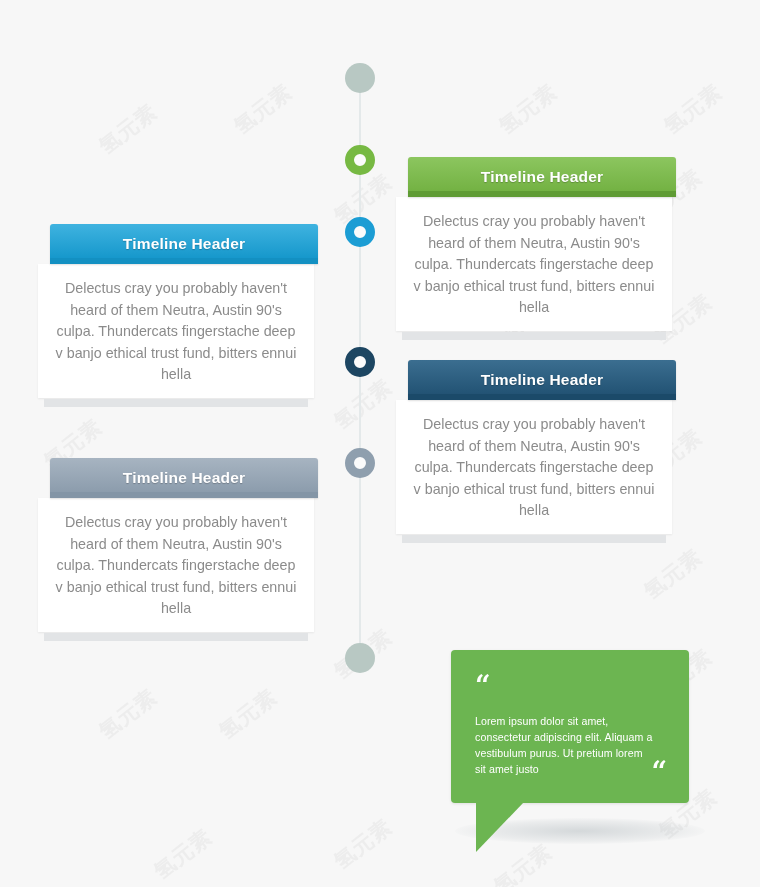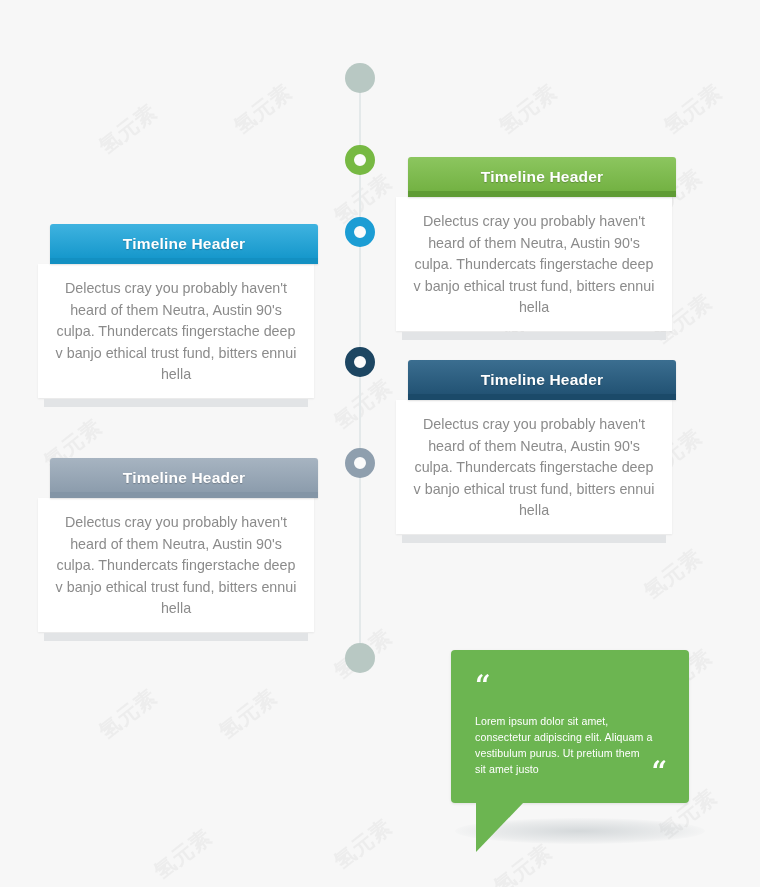--- a/index.html
+++ b/index.html
@@ -129,18 +129,18 @@
       <div class="card-body">
         <p>Delectus cray you probably haven't heard of them Neutra, Austin 90's culpa. Thundercats fingerstache deep v banjo ethical trust fund, bitters ennui hella</p>
       </div>
       <div class="card-foot"></div>
     </div>
   </div>
 
 <div class="bubble-wrap" style="left:451px;top:650px;width:238px;">
   <div class="bubble" style="width:238px;height:153px;">
     <span class="qmark qm-open">“</span>
-    <p style="position:absolute;left:24px;top:63px;width:178px;">Lorem ipsum dolor sit amet, consectetur adipiscing elit. Aliquam a vestibulum purus. Ut pretium them sit amet justo</p>
+    <p style="position:absolute;left:24px;top:63px;width:178px;">Lorem ipsum dolor sit amet, consectetur adipiscing elit. Aliquam a vestibulum purus. Ut pretium lorem sit amet justo</p>
     <span class="qmark qm-close">“</span>
   </div>
   <div class="bubble-tail" style="left:25px;top:152px;"></div>
 </div>
 <div class="bubble-shadow" style="left:455px;top:818px;width:250px;height:26px;z-index:1;"></div>
 
 </body></html>

